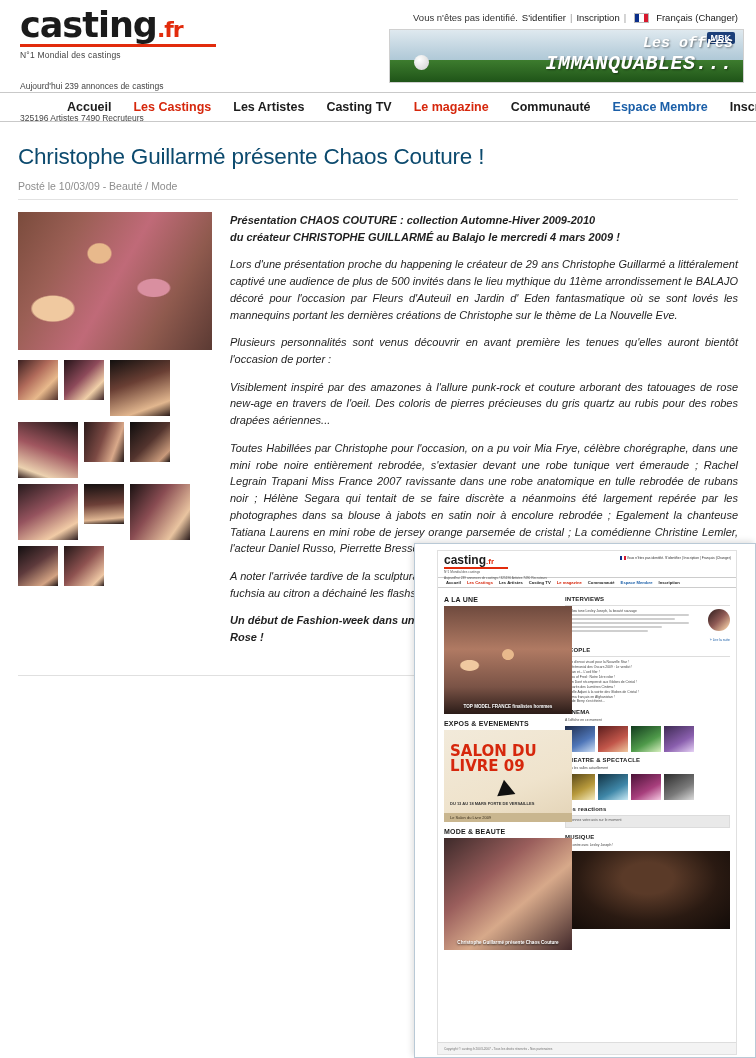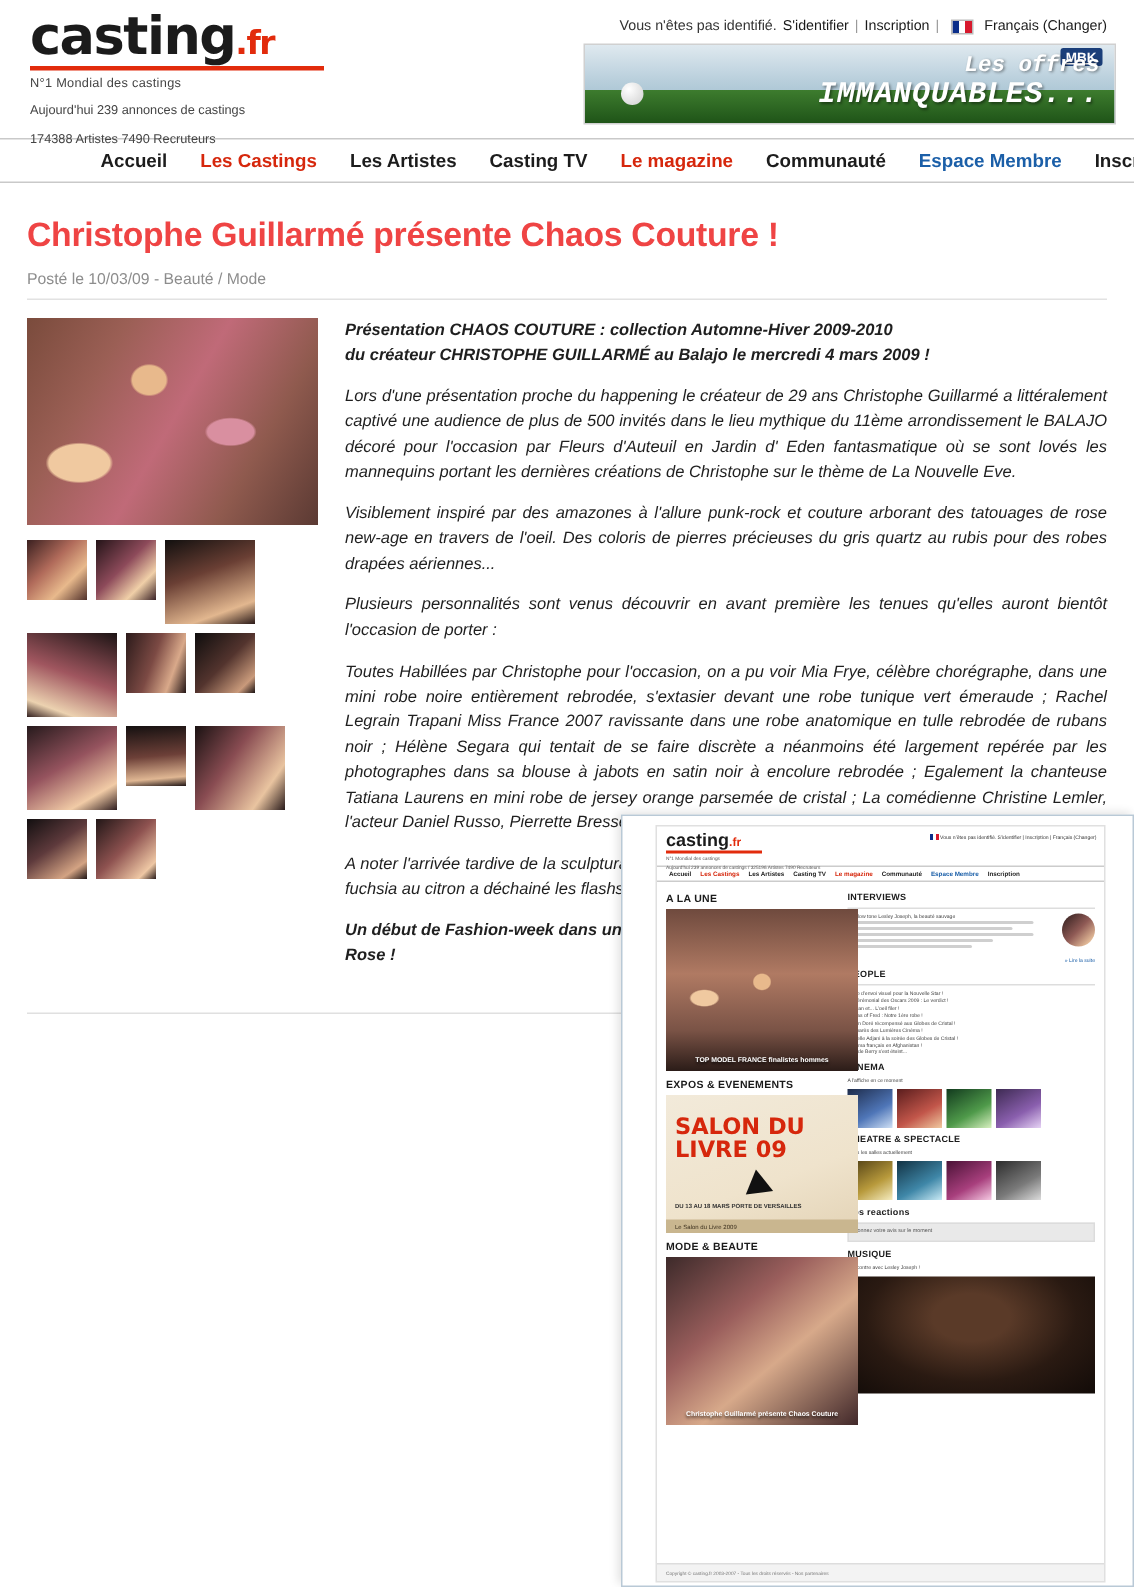--- a/index.html
+++ b/index.html
@@ -44,21 +44,21 @@
   .logo .cast { color: #1b1b1b; }
   .logo .ing { color: #1b1b1b; }
   .logo .dot-fr { color: #e22b0c; font-size: 22px; }
   .logo-underline {
     height: 3px; width: 196px; background: #e22b0c; margin-top: 1px;
   }
   .logo-sub {
     font-size: 8.5px; color: #444; margin-top: 3px; letter-spacing: .2px;
   }
   .logo-stats {
-    font-size: 8.5px; color: #444; margin-top: 7px; line-height: 1.45;
+    font-size: 8.5px; color: #444; margin-top: 20px; line-height: 1.45;
   }
 
   .header-right {
     flex: 1;
     display: flex;
     flex-direction: column;
     align-items: flex-end;
   }
   .topnav {
     font-size: 9.5px;
@@ -129,22 +129,22 @@
   }
   .mainnav .item.red { color: #d6270c; }
   .mainnav .item.blue { color: #1b5fa8; }
 
   
   .content {
     padding: 18px 18px 0 18px;
   }
   h1.title {
     font-size: 22.5px;
-    font-weight: bold;
-    color: #ef4444;
+    font-weight: normal;
+    color: #0c4a6e;
     margin: 4px 0 10px 0;
     letter-spacing: -0.2px;
   }
   .meta {
     font-size: 10.5px;
     color: #8d8d8d;
     border-bottom: 1px solid #e2e2e2;
     padding-bottom: 7px;
     margin-bottom: 12px;
   }
@@ -394,21 +394,21 @@
 <div class="page">
 
   <div class="site">
 
     <div class="header">
       <div class="logo-block">
         <div class="logo"><span class="cast">cast</span><span class="ing">ing</span><span class="dot-fr">.fr</span></div>
         <div class="logo-underline"></div>
         <div class="logo-sub">N°1 Mondial des castings</div>
         <div class="logo-stats">Aujourd'hui 239 annonces de castings</div>
-        <div class="logo-stats">174388 Artistes 7490 Recruteurs</div>
+        <div class="logo-stats">325196 Artistes 7490 Recruteurs</div>
       </div>
 
       <div class="header-right">
         <div class="topnav">
           <span>Vous n'êtes pas identifié.</span>
           <a href="#">S'identifier</a>
           <span class="sep">|</span>
           <a href="#">Inscription</a>
           <span class="sep">|</span>
           <span class="flag"></span>
@@ -464,22 +464,22 @@
           </div>
         </div>
 
         <div class="right-col">
           <p class="body lead">
             <span>Présentation CHAOS COUTURE : collection Automne-Hiver 2009-2010</span><br>
             <span>du créateur CHRISTOPHE GUILLARMÉ au Balajo le mercredi 4 mars 2009</span>
             <span>!</span>
           </p>
           <p class="body">Lors d'une présentation proche du happening le créateur de 29 ans Christophe Guillarmé a littéralement captivé une audience de plus de 500 invités dans le lieu mythique du 11ème arrondissement le BALAJO décoré pour l'occasion par Fleurs d'Auteuil en Jardin d' Eden fantasmatique où se sont lovés les mannequins portant les dernières créations de Christophe sur le thème de La Nouvelle Eve.</p>
+          <p class="body">Plusieurs personnalités sont venus découvrir en avant première les tenues qu'elles auront bientôt l'occasion de porter :</p>
           <p class="body">Visiblement inspiré par des amazones à l'allure punk-rock et couture arborant des tatouages de rose new-age en travers de l'oeil. Des coloris de pierres précieuses du gris quartz au rubis pour des robes drapées aériennes...</p>
-          <p class="body">Plusieurs personnalités sont venus découvrir en avant première les tenues qu'elles auront bientôt l'occasion de porter :</p>
           <p class="body">Toutes Habillées par Christophe pour l'occasion, on a pu voir Mia Frye, célèbre chorégraphe, dans une mini robe noire entièrement rebrodée, s'extasier devant une robe tunique vert émeraude ; Rachel Legrain Trapani Miss France 2007 ravissante dans une robe anatomique en tulle rebrodée de rubans noir ; Hélène Segara qui tentait de se faire discrète a néanmoins été largement repérée par les photographes dans sa blouse à jabots en satin noir à encolure rebrodée ; Egalement la chanteuse Tatiana Laurens en mini robe de jersey orange parsemée de cristal ; La comédienne Christine Lemler, l'acteur Daniel Russo, Pierrette Bresse, les jet-setteurs Massimo Gargia et Omar Harfouch...</p>
           <p class="body">A noter l'arrivée tardive de la sculpturale Victoria Silvstedt dans une robe en maille de soie dégradée du fuchsia au citron a déchainé les flashs et momentanément monopolisé l'assistance.</p>
           <p class="body closing">
             <span>Un début de Fashion-week dans un glamour débridé arrosé de Champagne Mademoiselle</span><br>
             <span>Rose !</span>
           </p>
         </div>
       </div>
 
       <div class="content-divider"></div>

